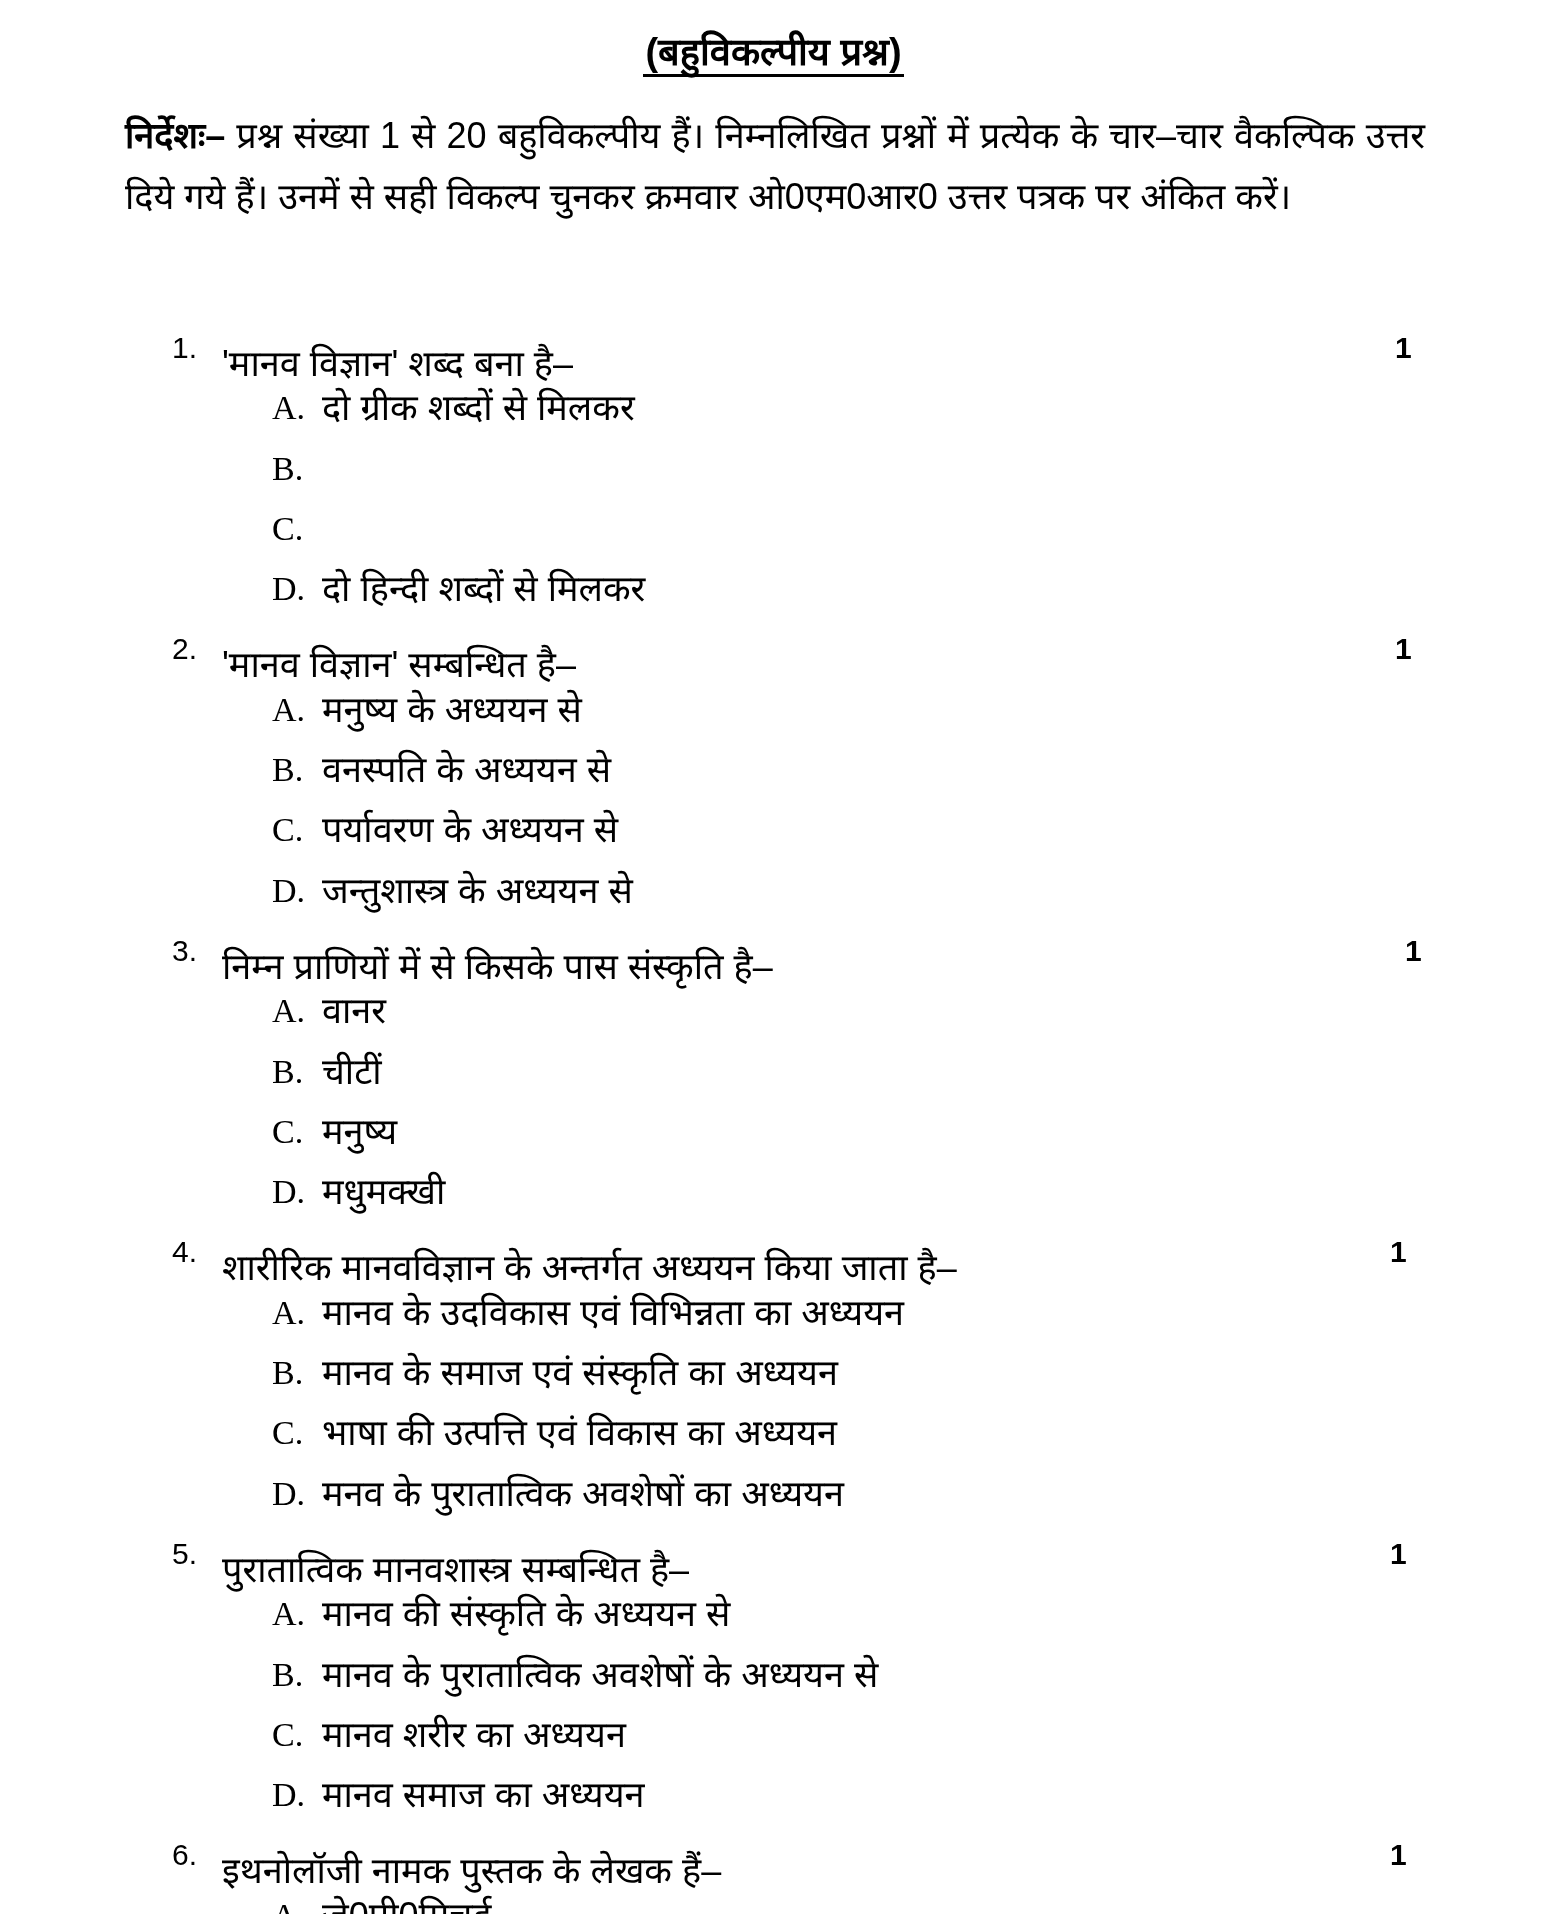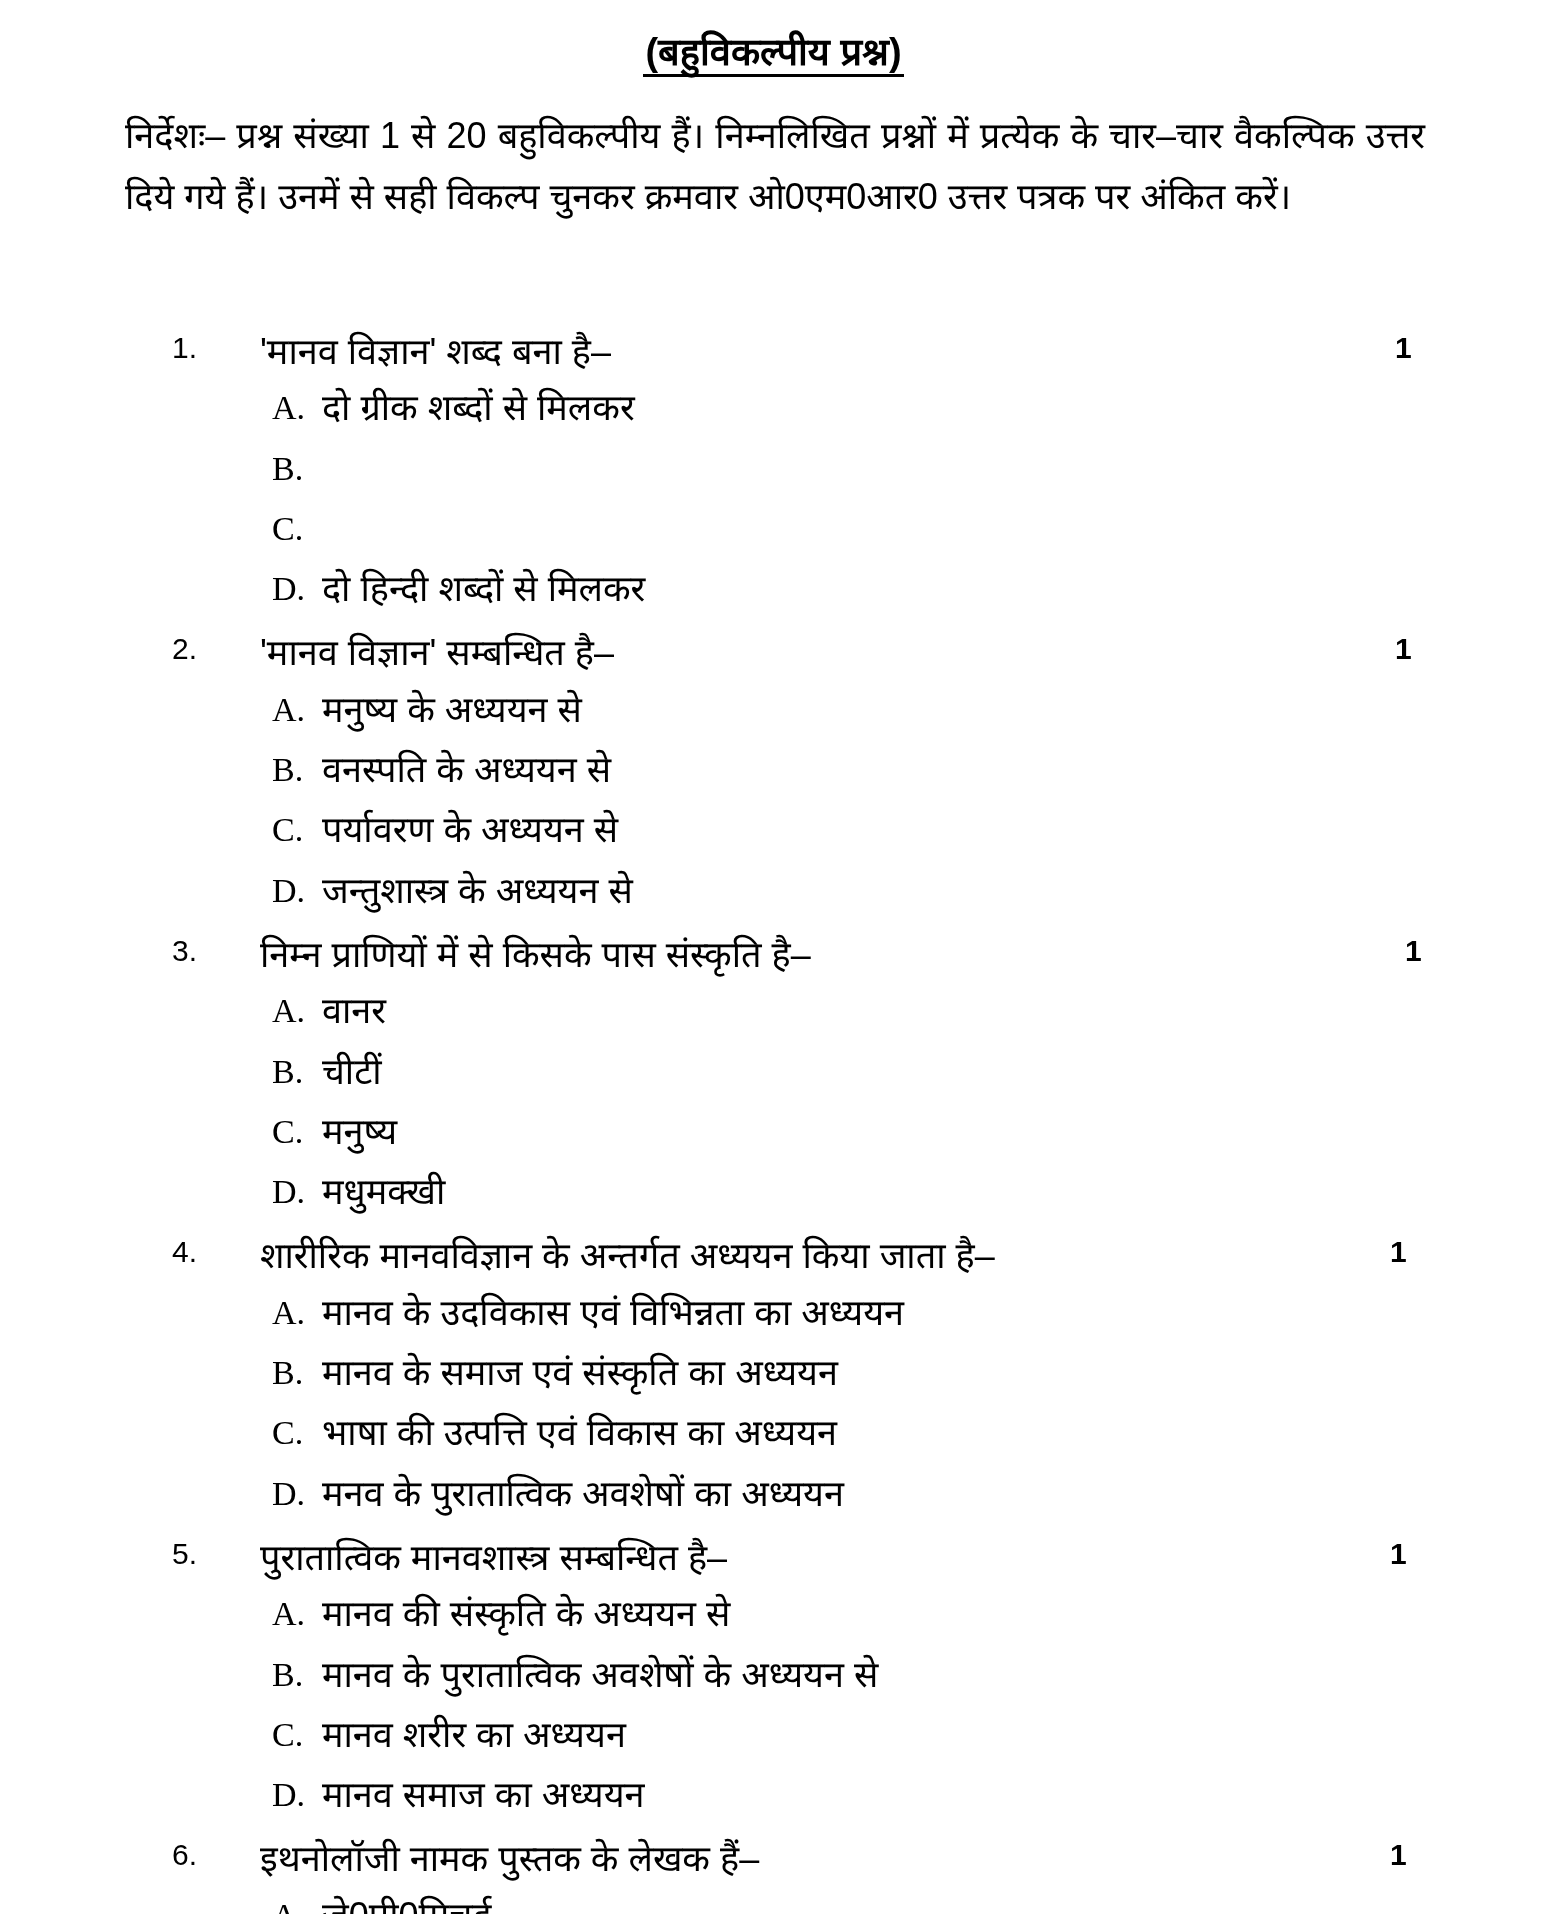--- a/index.html
+++ b/index.html
@@ -41,21 +41,21 @@
       position: absolute;
       left: 125px;
       top: 105px;
       width: 1300px;
       font-size: 36px;
       line-height: 61px;
       text-align: justify;
       text-align-last: left;
     }
     .instructions .label {
-      font-weight: normal;
+      font-weight: bold;
     }
     .questions {
       position: absolute;
       left: 0;
       top: 318px;
       width: 1547px;
     }
     .question {
       position: relative;
       width: 1547px;
@@ -68,23 +68,22 @@
     }
     .q-num {
       position: absolute;
       left: 172px;
       top: 0;
       font-size: 30px;
     }
     .q-text {
       position: absolute;
       left: 222px;
-      top: 4px;
+      top: 16px;
       white-space: nowrap;
-      margin-left: 38px;
     }
     .q-mark {
       position: absolute;
       left: 1395px;
       top: 0;
       font-size: 30px;
       font-weight: bold;
     }
     .opt-line {
       position: relative;

